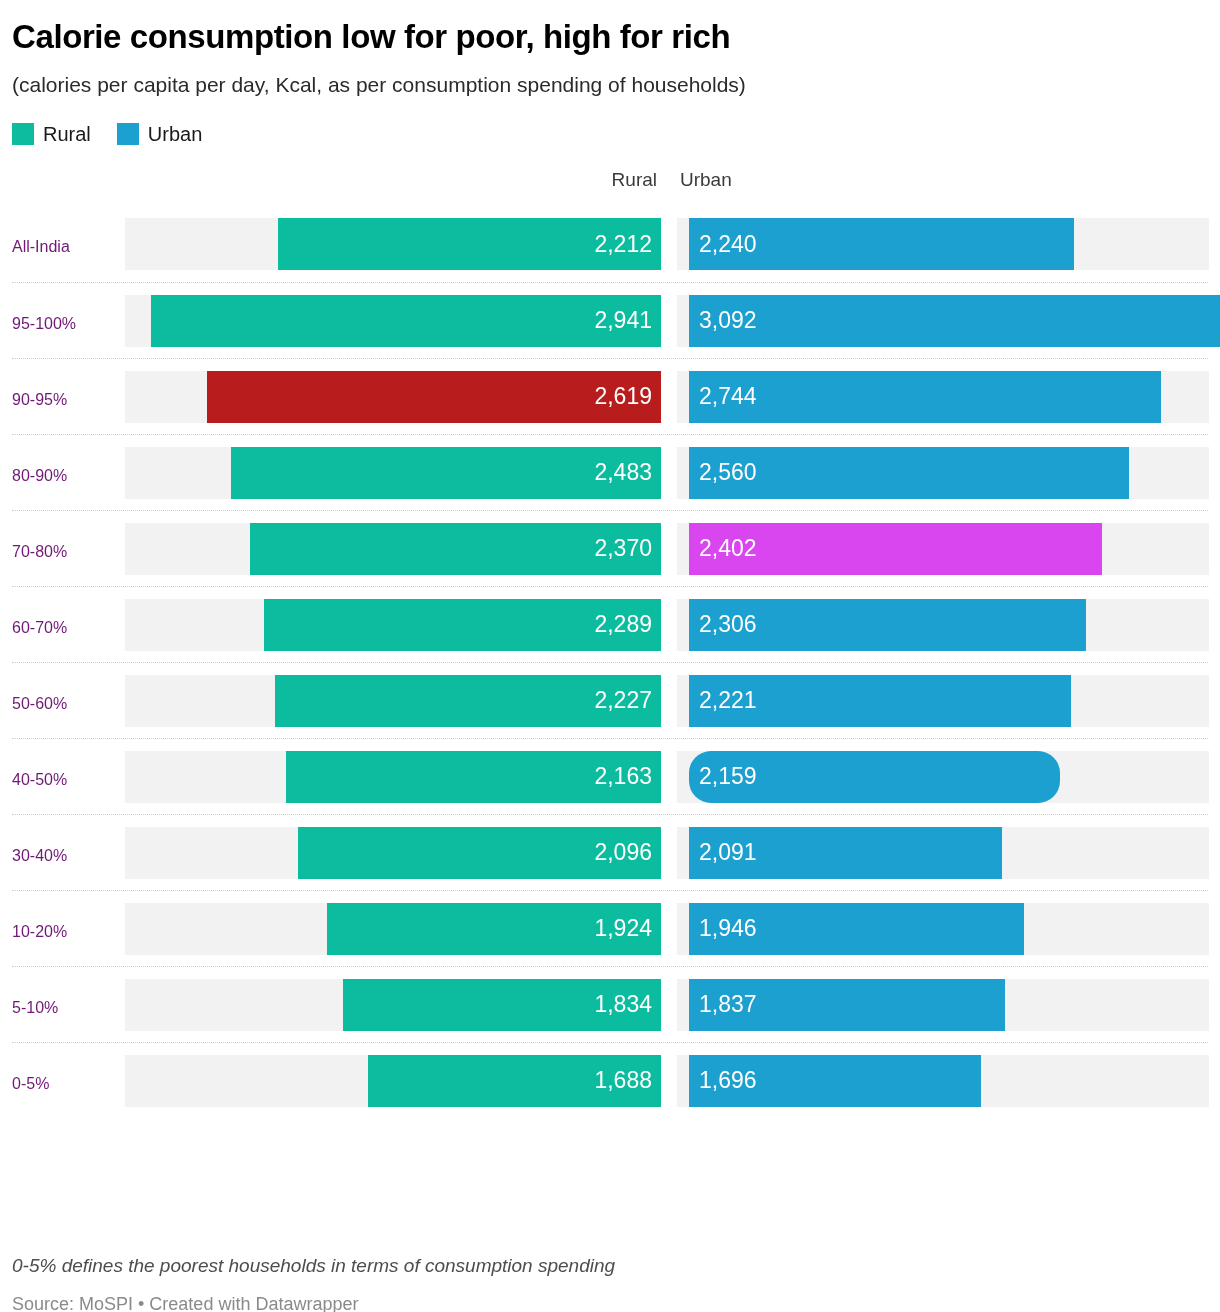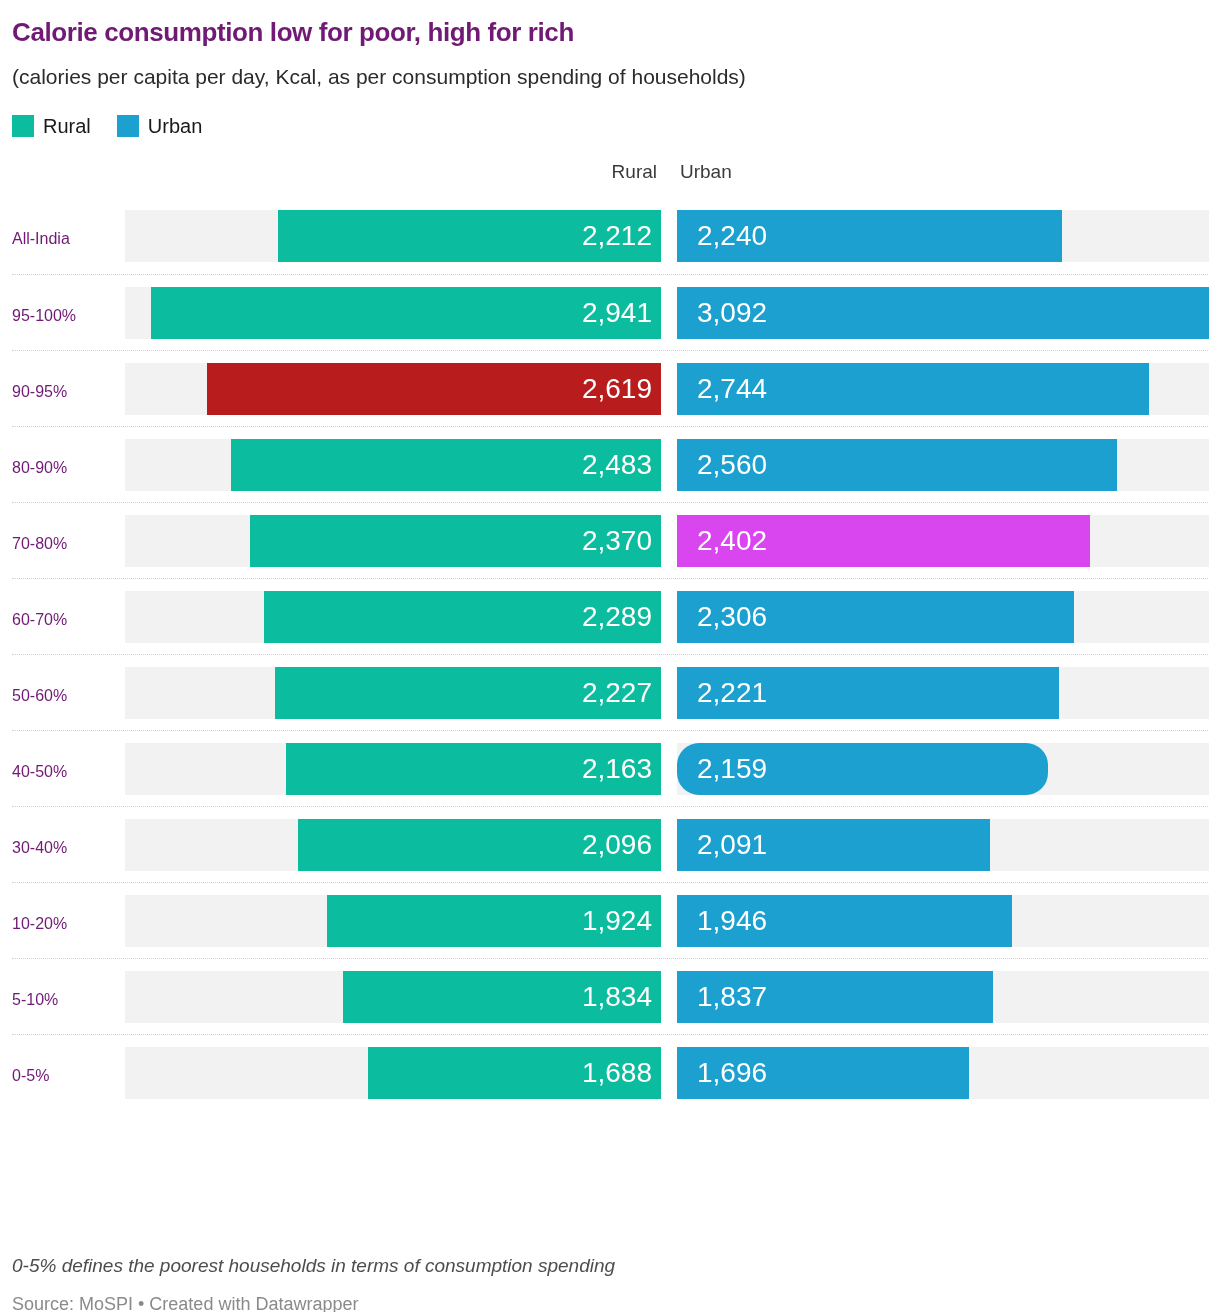--- a/index.html
+++ b/index.html
@@ -17,25 +17,25 @@
   .chart-wrap {
     position: relative;
     width: 1220px;
     height: 1312px;
     box-sizing: border-box;
     padding: 0 12px;
   }
 
   
   .title {
-    font-size: 26px;
+    font-size: 33px;
     font-weight: bold;
     line-height: 1.15;
     letter-spacing: -0.4px;
-    color: #701a75;
+    color: #000000;
     margin: 18px 0 16px 0;
     white-space: nowrap;
   }
   .subtitle {
     font-size: 21px;
     font-weight: normal;
     color: #2b2b2b;
     margin: 16px 0 0 0;
     line-height: 1.25;
     white-space: nowrap;
@@ -148,26 +148,26 @@
     display: flex;
     align-items: center;
     box-sizing: border-box;
   }
   .bar-rural {
     right: 0;
     justify-content: flex-end;
     padding-right: 9px;
   }
   .bar-urban {
-    left: 0;
+    left: 12px;
     justify-content: flex-start;
-    padding-left: 20px;
+    padding-left: 10px;
   }
   .bar-value {
-    font-size: 28px;
+    font-size: 23px;
     color: #ffffff;
     line-height: 1;
     white-space: nowrap;
   }
 
   
   .footer {
     position: absolute;
     left: 12px;
     right: 12px;

